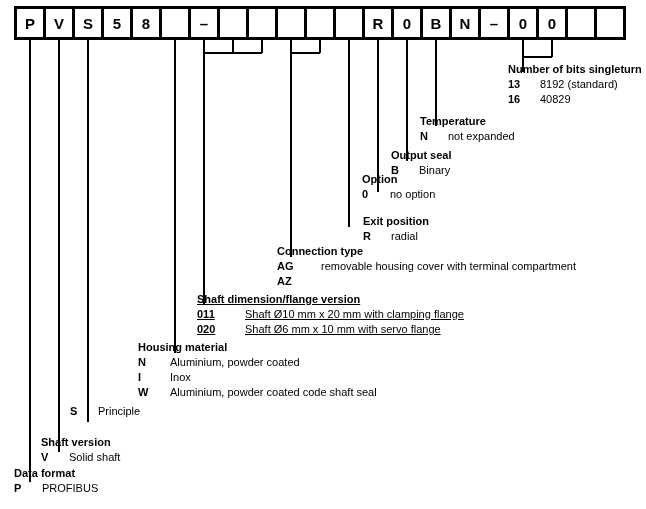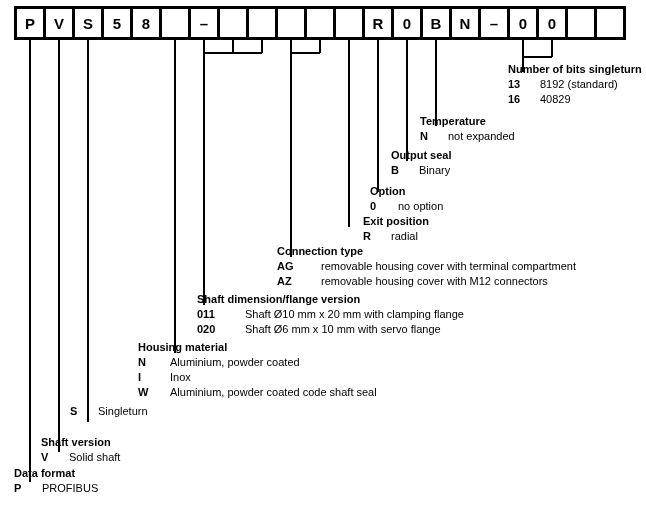--- a/index.html
+++ b/index.html
@@ -172,21 +172,21 @@
   </div>
 
   <div class="desc-block" style="left:391px; top:148px;">
     <div class="desc-title">Output seal</div>
     <div class="desc-row">
       <span class="desc-key" style="width:28px;">B</span>
       <span class="desc-val">Binary</span>
     </div>
   </div>
 
-  <div class="desc-block" style="left:362px; top:184px;margin-left:8px;">
+  <div class="desc-block" style="left:362px; top:172px;">
     <div class="desc-title">Option</div>
     <div class="desc-row">
       <span class="desc-key" style="width:28px;">0</span>
       <span class="desc-val">no option</span>
     </div>
   </div>
 
   <div class="desc-block" style="left:333px; top:214px;margin-left:30px;">
     <div class="desc-title">Exit position</div>
     <div class="desc-row">
@@ -196,25 +196,24 @@
   </div>
 
   <div class="desc-block" style="left:277px; top:244px;">
     <div class="desc-title">Connection type</div>
     <div class="desc-row">
       <span class="desc-key" style="width:44px;">AG</span>
       <span class="desc-val">removable housing cover with terminal compartment</span>
     </div>
     <div class="desc-row">
       <span class="desc-key" style="width:44px;">AZ</span>
-      <span class="desc-val">removable housing cover with M12 connectors</span>
-    </div>
-  </div>
-
-  <div class="desc-block" style="left:197px; top:292px;">
+    </div>
+  </div>
+
+  <div class="desc-block" style="left:197px; top:292px;text-decoration:underline;">
     <div class="desc-title">Shaft dimension/flange version</div>
     <div class="desc-row">
       <span class="desc-key" style="width:48px;">011</span>
       <span class="desc-val">Shaft Ø10 mm x 20 mm with clamping flange</span>
     </div>
     <div class="desc-row">
       <span class="desc-key" style="width:48px;">020</span>
       <span class="desc-val">Shaft Ø6 mm x 10 mm with servo flange</span>
     </div>
   </div>
@@ -231,21 +230,21 @@
     </div>
     <div class="desc-row">
       <span class="desc-key" style="width:32px;">W</span>
       <span class="desc-val">Aluminium, powder coated code shaft seal</span>
     </div>
   </div>
 
   <div class="desc-block" style="left:70px; top:404px;">
     <div class="desc-row">
       <span class="desc-key" style="width:28px;">S</span>
-      <span class="desc-val">Singleturn</span>
+      <span class="desc-val">Principle</span>
     </div>
   </div>
 
   <div class="desc-block" style="left:41px; top:435px;">
     <div class="desc-title">Shaft version</div>
     <div class="desc-row">
       <span class="desc-key" style="width:28px;">V</span>
       <span class="desc-val">Solid shaft</span>
     </div>
   </div>

